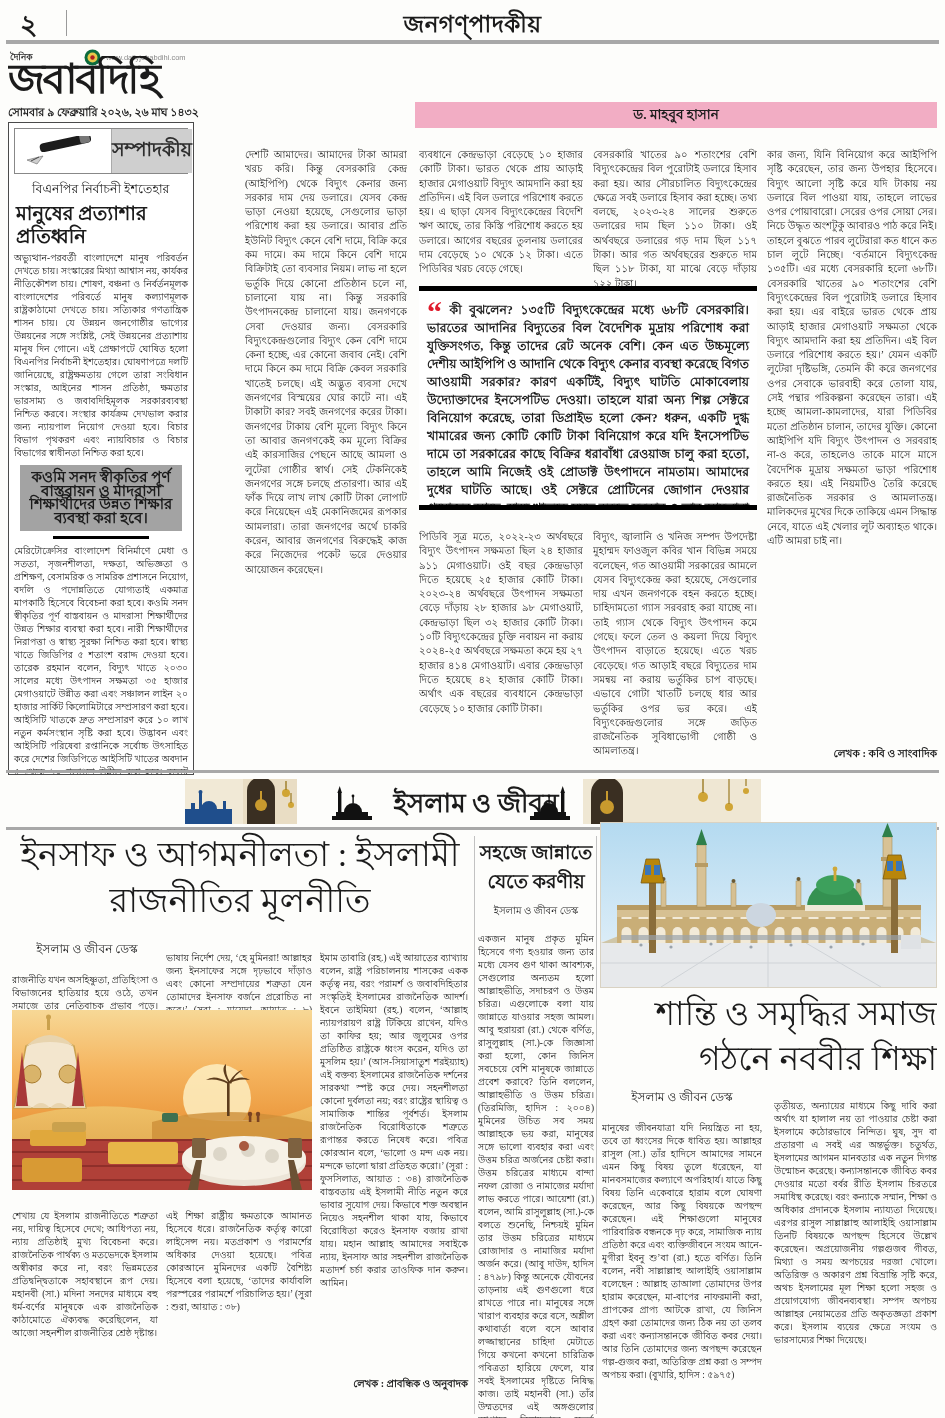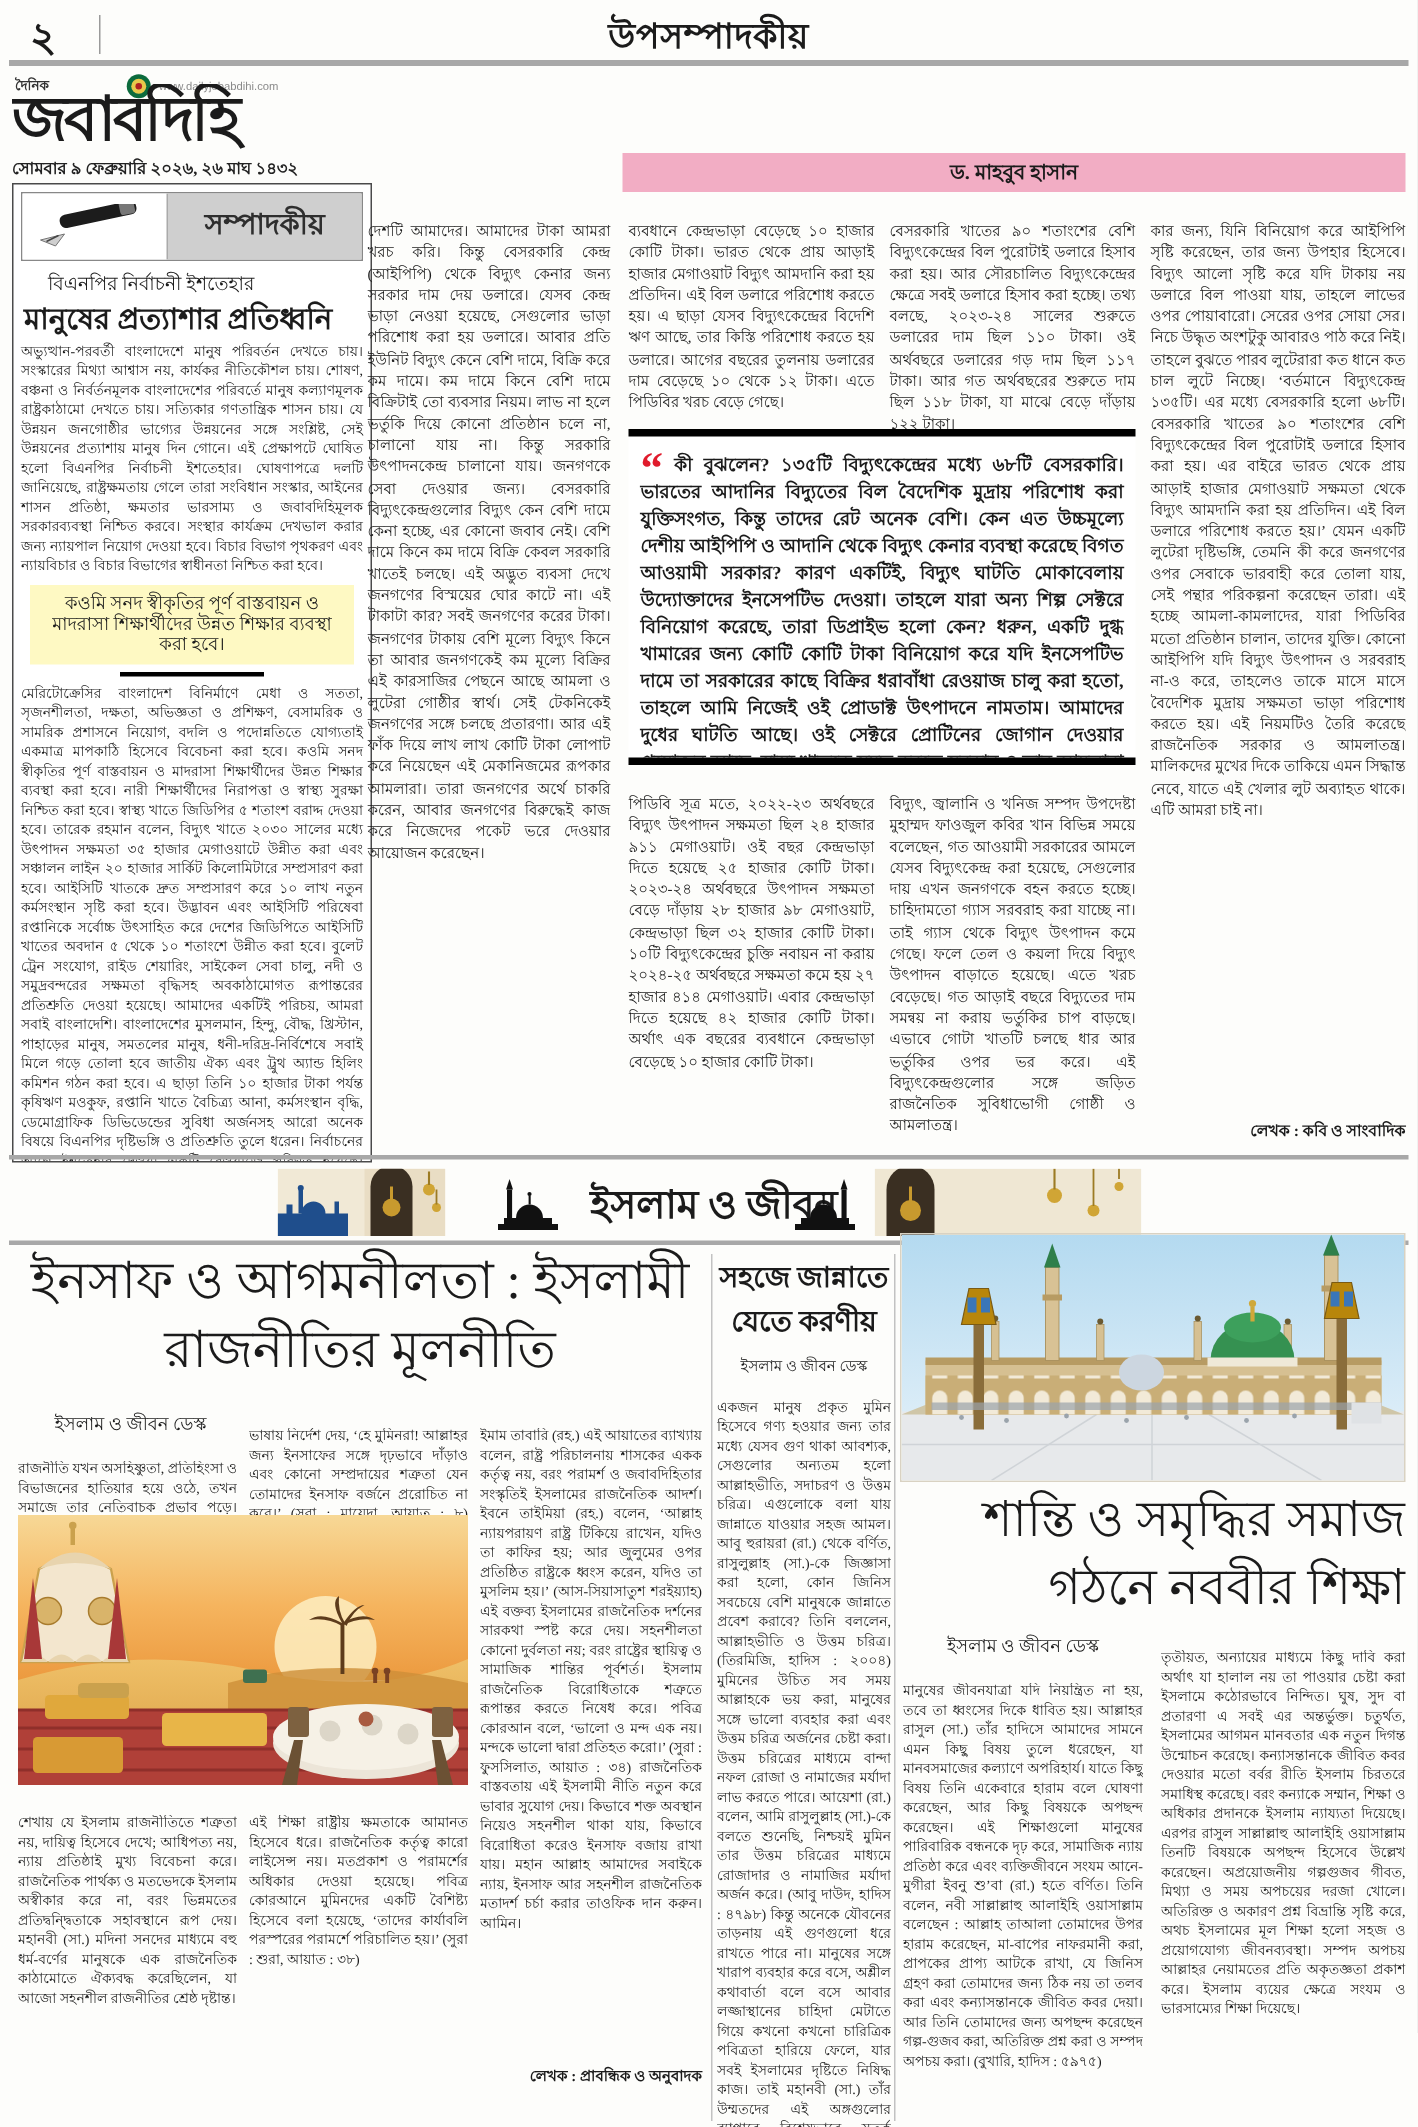--- a/index.html
+++ b/index.html
@@ -13,28 +13,28 @@
   
   #pagenum{left:20px;top:4px;font-size:27px;font-weight:bold;}
   #pg-divider{left:66px;top:10px;width:1px;height:26px;background:#9a9a9a;}
   #section-head{left:0;right:0;top:6px;text-align:center;font-size:23px;font-weight:bold;letter-spacing:.5px;}
   
   #daily-label{left:10px;top:50px;font-size:9px;font-weight:bold;color:#333;}
   #site-url{left:106px;top:53px;font-size:7.5px;color:#8a8a8a;font-family:"Liberation Sans",sans-serif;}
   #logo-text{left:8px;top:56px;width:232px;font-size:41px;font-weight:bold;letter-spacing:-2px;line-height:46px;white-space:nowrap;overflow:hidden;}
   #date-line{left:8px;top:104px;width:232px;font-size:11px;font-weight:bold;color:#222;}
   
-  #ed-box{left:8px;top:122px;width:240px;height:653px;border:1px solid #4a4a4a;background:#fff;padding:5px;box-sizing:border-box;overflow:hidden;}
+  #ed-box{left:8px;top:122px;width:186px;height:653px;border:1px solid #4a4a4a;background:#fff;padding:5px;box-sizing:border-box;overflow:hidden;}
   #ed-head{display:flex;height:44px;border:1px solid #888;margin-bottom:6px;}
   #ed-pen{flex:0 0 96px;background:#fff;border-right:1px solid #aaa;display:flex;align-items:center;justify-content:center;}
   #ed-label{flex:1;background:#cfcfcf;display:flex;align-items:center;justify-content:center;font-size:19px;font-weight:bold;color:#2e2e2e;}
   #ed-kicker{font-size:12.5px;font-weight:normal;margin:4px 0 0 18px;}
   #ed-headline{font-size:19.5px;font-weight:bold;line-height:1.18;margin:2px 0 4px 2px;}
   .ed-p{font-size:9.3px;line-height:13px;text-align:justify;}
-  #ed-pinkbox{background:#fef9c3;font-size:12px;line-height:13.5px;font-weight:normal;text-align:center;padding:6px 8px;margin:5px 6px;}
+  #ed-pinkbox{background:#a3a3a3;font-size:15px;line-height:13.5px;font-weight:bold;text-align:center;padding:6px 8px;margin:5px 6px;}
   #ed-bar{width:96px;height:3px;background:#000;margin:2px auto 6px auto;}
   
   #op-headline{left:415px;top:44px;width:522px;height:56px;text-align:center;font-size:40px;line-height:54px;font-weight:normal;overflow:hidden;}
   #op-byline{left:415px;top:102px;width:522px;height:26px;background:#f2adc4;text-align:center;font-size:13.5px;font-weight:bold;line-height:26px;}
   #quote-box{left:419px;top:286px;width:338px;height:224px;border-top:5px solid #000;border-bottom:5px solid #000;box-sizing:border-box;padding:10px 8px 0 8px;background:#fff;overflow:hidden;font-size:12.3px;line-height:18px;font-weight:bold;text-align:justify;}
   .qmark{font-size:30px;line-height:10px;color:#e01b2c;font-weight:bold;vertical-align:-8px;}
   .credit{position:absolute;text-align:right;font-weight:bold;font-size:10.5px;}
   
   .banner-photo{position:absolute;top:779px;height:45px;overflow:hidden;}
   #banner-title{left:376px;top:783px;width:200px;text-align:center;font-size:26px;font-weight:bold;}
@@ -45,21 +45,21 @@
   .byline2{position:absolute;font-size:12px;font-weight:normal;text-align:center;}
   img,svg{display:block;}
 </style>
 </head>
 <body>
 
 <div id="page">
 
   <div class="abs" id="pagenum">২</div>
   <div class="abs" id="pg-divider"></div>
-  <div class="abs" id="section-head">উপসম্পাদকীয়</div>
+  <div class="abs" id="section-head">জনগণ্পাদকীয়</div>
   <div class="rule" style="left:6px;top:40px;width:933px;height:4px;"></div>
 
   <div class="abs" id="daily-label">দৈনিক</div>
   <svg class="abs" style="left:84px;top:49px;" width="17" height="17" viewBox="0 0 17 17">
     <circle cx="8.5" cy="8.5" r="8" fill="#0c6b3d"></circle>
       <circle cx="8.5" cy="8.5" r="5" fill="#e8c84a"></circle>
       <circle cx="8.5" cy="8.5" r="2.2" fill="#b02020"></circle>
   </svg>
   <div class="abs" id="site-url">www.dailyjobabdihi.com</div>
   <div class="abs" id="logo-text">জবাবদিহি</div>

